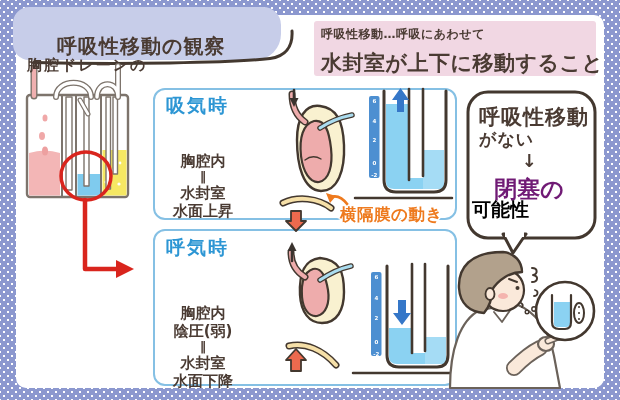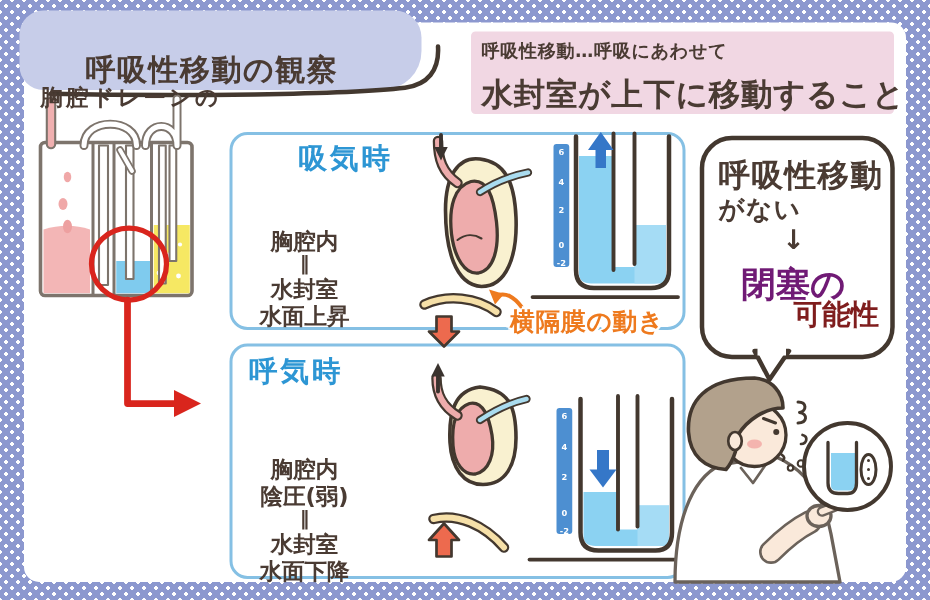--- a/index.html
+++ b/index.html
@@ -32,37 +32,37 @@
   }
   .box-inhale{left:153px;top:88px;height:132px;}
   .box-exhale{left:153px;top:229px;height:157px;}
   svg.overlay{left:0;top:0;z-index:3;pointer-events:none;}
   .txt{position:absolute;z-index:4;color:#4a3b33;font-weight:700;white-space:nowrap;}
   .title-l1{left:27px;top:11px;font-size:15px;letter-spacing:2px;margin-top:45px;}
   .title-l2{left:57px;top:33px;font-size:20px;letter-spacing:1px;}
   .def-l1{left:321px;top:26px;font-size:12px;letter-spacing:0.5px;}
   .def-l2{left:321px;top:49px;font-size:21px;letter-spacing:0.5px;font-family:Liberation Mono, monospace;}
   .phase-header{font-size:19px;letter-spacing:2px;color:#2d96d4;}
-  .hdr-inhale{left:166px;top:93px;margin-left:33px;}
+  .hdr-inhale{left:166px;top:93px;}
   .hdr-exhale{left:166px;top:235px;}
   .lines-col{width:116px;text-align:center;font-size:15px;margin-top:24px;}
   .lines-col div{line-height:18px;}
   .lines-col div.eq{line-height:14px;font-size:13px;}
   .col-inhale{left:145px;top:128px;}
   .col-exhale{left:145px;top:280px;}
   .diaphragm-label{
     left:340px;top:204px;font-size:16.5px;letter-spacing:0.5px;color:#ee7a1e;
     text-shadow:-2px 0 #fff,2px 0 #fff,0 -2px #fff,0 2px #fff,
       -1px -1px #fff,1px 1px #fff,-1px 1px #fff,1px -1px #fff;
   }
   .warn-l1{left:479px;top:103px;font-size:21px;letter-spacing:1px;}
   .warn-l2{left:479px;top:128px;font-size:17px;letter-spacing:1px;}
   .warn-arrow{left:515px;top:150px;width:28px;text-align:center;font-size:18px;}
   .warn-l3{left:472px;top:174px;width:114px;text-align:center;font-size:23px;color:#701a75;}
-  .warn-l4{left:472px;top:197px;width:114px;text-align:right;font-size:19px;color:#7f1d1d;}
+  .warn-l4{left:472px;top:197px;width:114px;text-align:left;font-size:19px;color:#000000;}
 </style>
 </head>
 <body>
 
 <div class="abs panel"></div>
 
 <div class="abs title-bubble"></div>
 <div class="abs def-box"></div>
 <div class="abs phase-box box-inhale"></div>
 <div class="abs phase-box box-exhale"></div>

